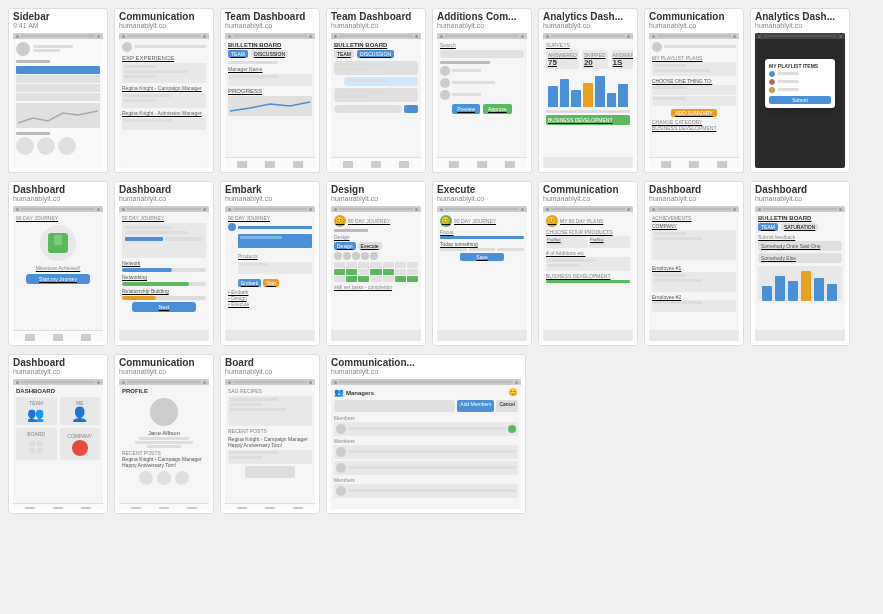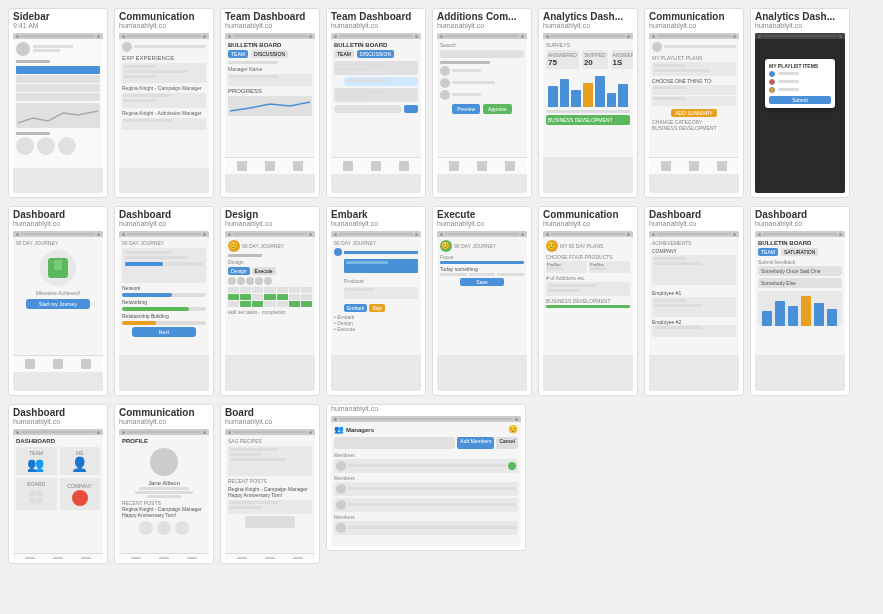--- a/index.html
+++ b/index.html
@@ -91,21 +91,21 @@
       height: 25px;
       background: #e0e0e0;
       border-radius: 1px;
       margin: 2px 0;
       position: relative;
       overflow: hidden;
     }
 
     
     .r1-card { width: 100px; }
-    .r1-screen { height: 160px; }
+    .r1-screen { height: 135px; text-decoration: underline; }
     .nav-item {
       height: 8px;
       background: #e0e0e0;
       border-radius: 1px;
       margin: 1px 0;
     }
     .nav-item.active { background: #4a90d9; }
     .team-grid {
       display: grid;
       grid-template-columns: 1fr 1fr;
@@ -635,20 +635,55 @@
             </div>
           <div style="font-size:5px;color:#555;margin-bottom:1px;">Networking</div>
           <div class="progress-bar-outer">
               <div class="progress-bar-inner" style="width:80%;background:#5cb85c;"></div>
             </div>
           <div style="font-size:5px;color:#555;margin-bottom:1px;">Relationship Building</div>
           <div class="progress-bar-outer">
               <div class="progress-bar-inner" style="width:40%;background:#e8a020;"></div>
             </div>
           <div style="padding:2px 4px;background:#4a90d9;color:white;border-radius:3px;font-size:5px;text-align:center;margin:2px 10px;">Next</div>
+        </div>
+      </div>
+    </div>
+
+    <div class="card r1-card">
+      <div class="card-title">Embark</div>
+      <div class="card-subtitle">humanablyit.co</div>
+      <div class="card-screen r1-screen">
+        <div class="screen-bar">
+            <div class="screen-bar-dot"></div>
+            <div class="screen-bar-line"></div>
+            <div class="screen-bar-dot"></div>
+          </div>
+        <div class="screen-content" style="height:118px; background:#f5f5f5;">
+          <div style="font-size:5px;color:#888;margin-bottom:2px;">90 DAY JOURNEY</div>
+          <div style="display:flex;flex-direction:column;gap:3px;">
+            <div style="display:flex;align-items:center;gap:2px;">
+              <div style="width:8px;height:8px;border-radius:50%;background:#4a90d9;flex-shrink:0;"></div>
+              <div style="flex:1;height:3px;background:#4a90d9;"></div>
+            </div>
+            <div class="mini-box" style="height:14px;background:#4a90d9;margin-left:10px;padding:2px;">
+              <div class="mini-line short" style="background:#7ab8e8;"></div>
+            </div>
+            <div style="font-size:5px;color:#888;margin-left:10px;">Products</div>
+            <div class="mini-box" style="height:12px;background:#e8e8e8;margin-left:10px;padding:1px;">
+              <div class="mini-line shorter"></div>
+            </div>
+            <div style="display:flex;gap:2px;margin-left:10px;">
+              <div style="padding:1px 3px;background:#4a90d9;color:white;border-radius:2px;font-size:5px;">Embark</div>
+              <div style="padding:1px 3px;background:#e8a020;color:white;border-radius:2px;font-size:5px;">Skip</div>
+            </div>
+          </div>
+          <div style="font-size:5px;color:#888;margin-top:2px;">• Embark</div>
+          <div style="font-size:5px;color:#888;">• Design</div>
+          <div style="font-size:5px;color:#888;">• Execute</div>
         </div>
       </div>
     </div>
 
     <div class="card r1-card">
       <div class="card-title">Design</div>
       <div class="card-subtitle">humanablyit.co</div>
       <div class="card-screen r1-screen">
         <div class="screen-bar">
             <div class="screen-bar-dot"></div>
@@ -695,55 +730,20 @@
               <div class="cal-cell"></div>
               <div class="cal-cell highlight"></div>
               <div class="cal-cell highlight"></div>
           </div>
           <div style="font-size:5px;color:#888;margin-top:2px;">skill set tasks - completion</div>
         </div>
       </div>
     </div>
 
     <div class="card r1-card">
-      <div class="card-title">Embark</div>
-      <div class="card-subtitle">humanablyit.co</div>
-      <div class="card-screen r1-screen">
-        <div class="screen-bar">
-            <div class="screen-bar-dot"></div>
-            <div class="screen-bar-line"></div>
-            <div class="screen-bar-dot"></div>
-          </div>
-        <div class="screen-content" style="height:118px; background:#f5f5f5;">
-          <div style="font-size:5px;color:#888;margin-bottom:2px;">90 DAY JOURNEY</div>
-          <div style="display:flex;flex-direction:column;gap:3px;">
-            <div style="display:flex;align-items:center;gap:2px;">
-              <div style="width:8px;height:8px;border-radius:50%;background:#4a90d9;flex-shrink:0;"></div>
-              <div style="flex:1;height:3px;background:#4a90d9;"></div>
-            </div>
-            <div class="mini-box" style="height:14px;background:#4a90d9;margin-left:10px;padding:2px;">
-              <div class="mini-line short" style="background:#7ab8e8;"></div>
-            </div>
-            <div style="font-size:5px;color:#888;margin-left:10px;">Products</div>
-            <div class="mini-box" style="height:12px;background:#e8e8e8;margin-left:10px;padding:1px;">
-              <div class="mini-line shorter"></div>
-            </div>
-            <div style="display:flex;gap:2px;margin-left:10px;">
-              <div style="padding:1px 3px;background:#4a90d9;color:white;border-radius:2px;font-size:5px;">Embark</div>
-              <div style="padding:1px 3px;background:#e8a020;color:white;border-radius:2px;font-size:5px;">Skip</div>
-            </div>
-          </div>
-          <div style="font-size:5px;color:#888;margin-top:2px;">• Embark</div>
-          <div style="font-size:5px;color:#888;">• Design</div>
-          <div style="font-size:5px;color:#888;">• Execute</div>
-        </div>
-      </div>
-    </div>
-
-    <div class="card r1-card">
       <div class="card-title">Execute</div>
       <div class="card-subtitle">humanablyit.co</div>
       <div class="card-screen r1-screen">
         <div class="screen-bar">
             <div class="screen-bar-dot"></div>
             <div class="screen-bar-line"></div>
             <div class="screen-bar-dot"></div>
           </div>
         <div class="screen-content" style="height:118px; background:#f5f5f5;">
           <div style="display:flex;align-items:center;gap:2px;margin-bottom:2px;">
@@ -977,20 +977,21 @@
         </div>
         <div class="bottom-nav">
           <div class="bottom-nav-item"></div>
           <div class="bottom-nav-item"></div>
           <div class="bottom-nav-item"></div>
         </div>
       </div>
     </div>
 
     <div class="card" style="width:200px;">
+      <div class="card-title">Communication...</div>
       <div class="card-subtitle">humanablyit.co</div>
       <div class="card-screen" style="height:130px;">
         <div class="screen-bar">
             <div class="screen-bar-dot"></div>
             <div class="screen-bar-line"></div>
             <div class="screen-bar-dot"></div>
           </div>
         <div class="screen-content" style="height:124px; background:#f5f5f5; padding:3px;">
           <div style="display:flex;align-items:center;gap:2px;margin-bottom:3px;">
             <div style="font-size:8px;">👥</div>

